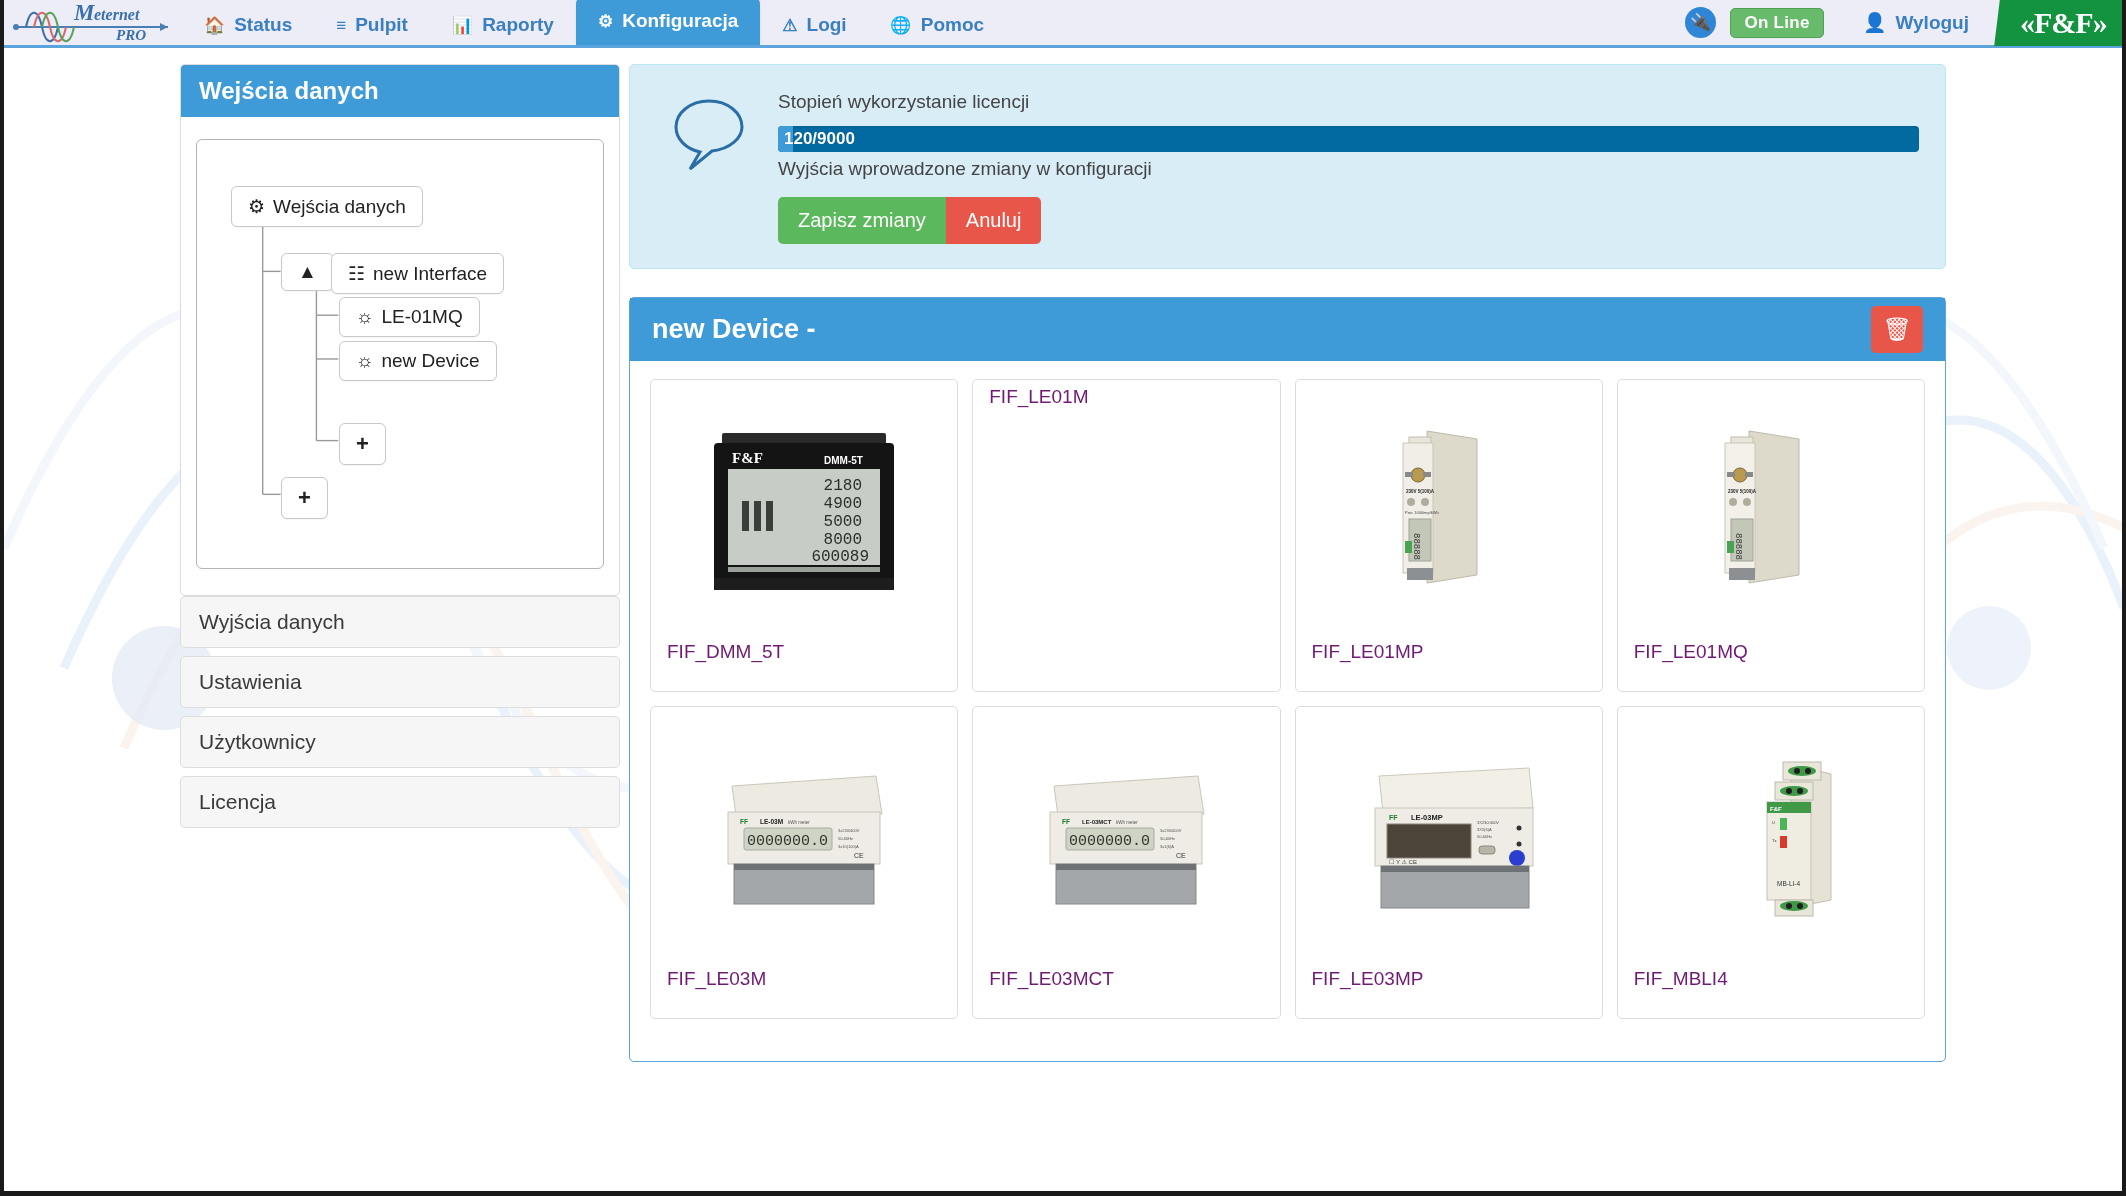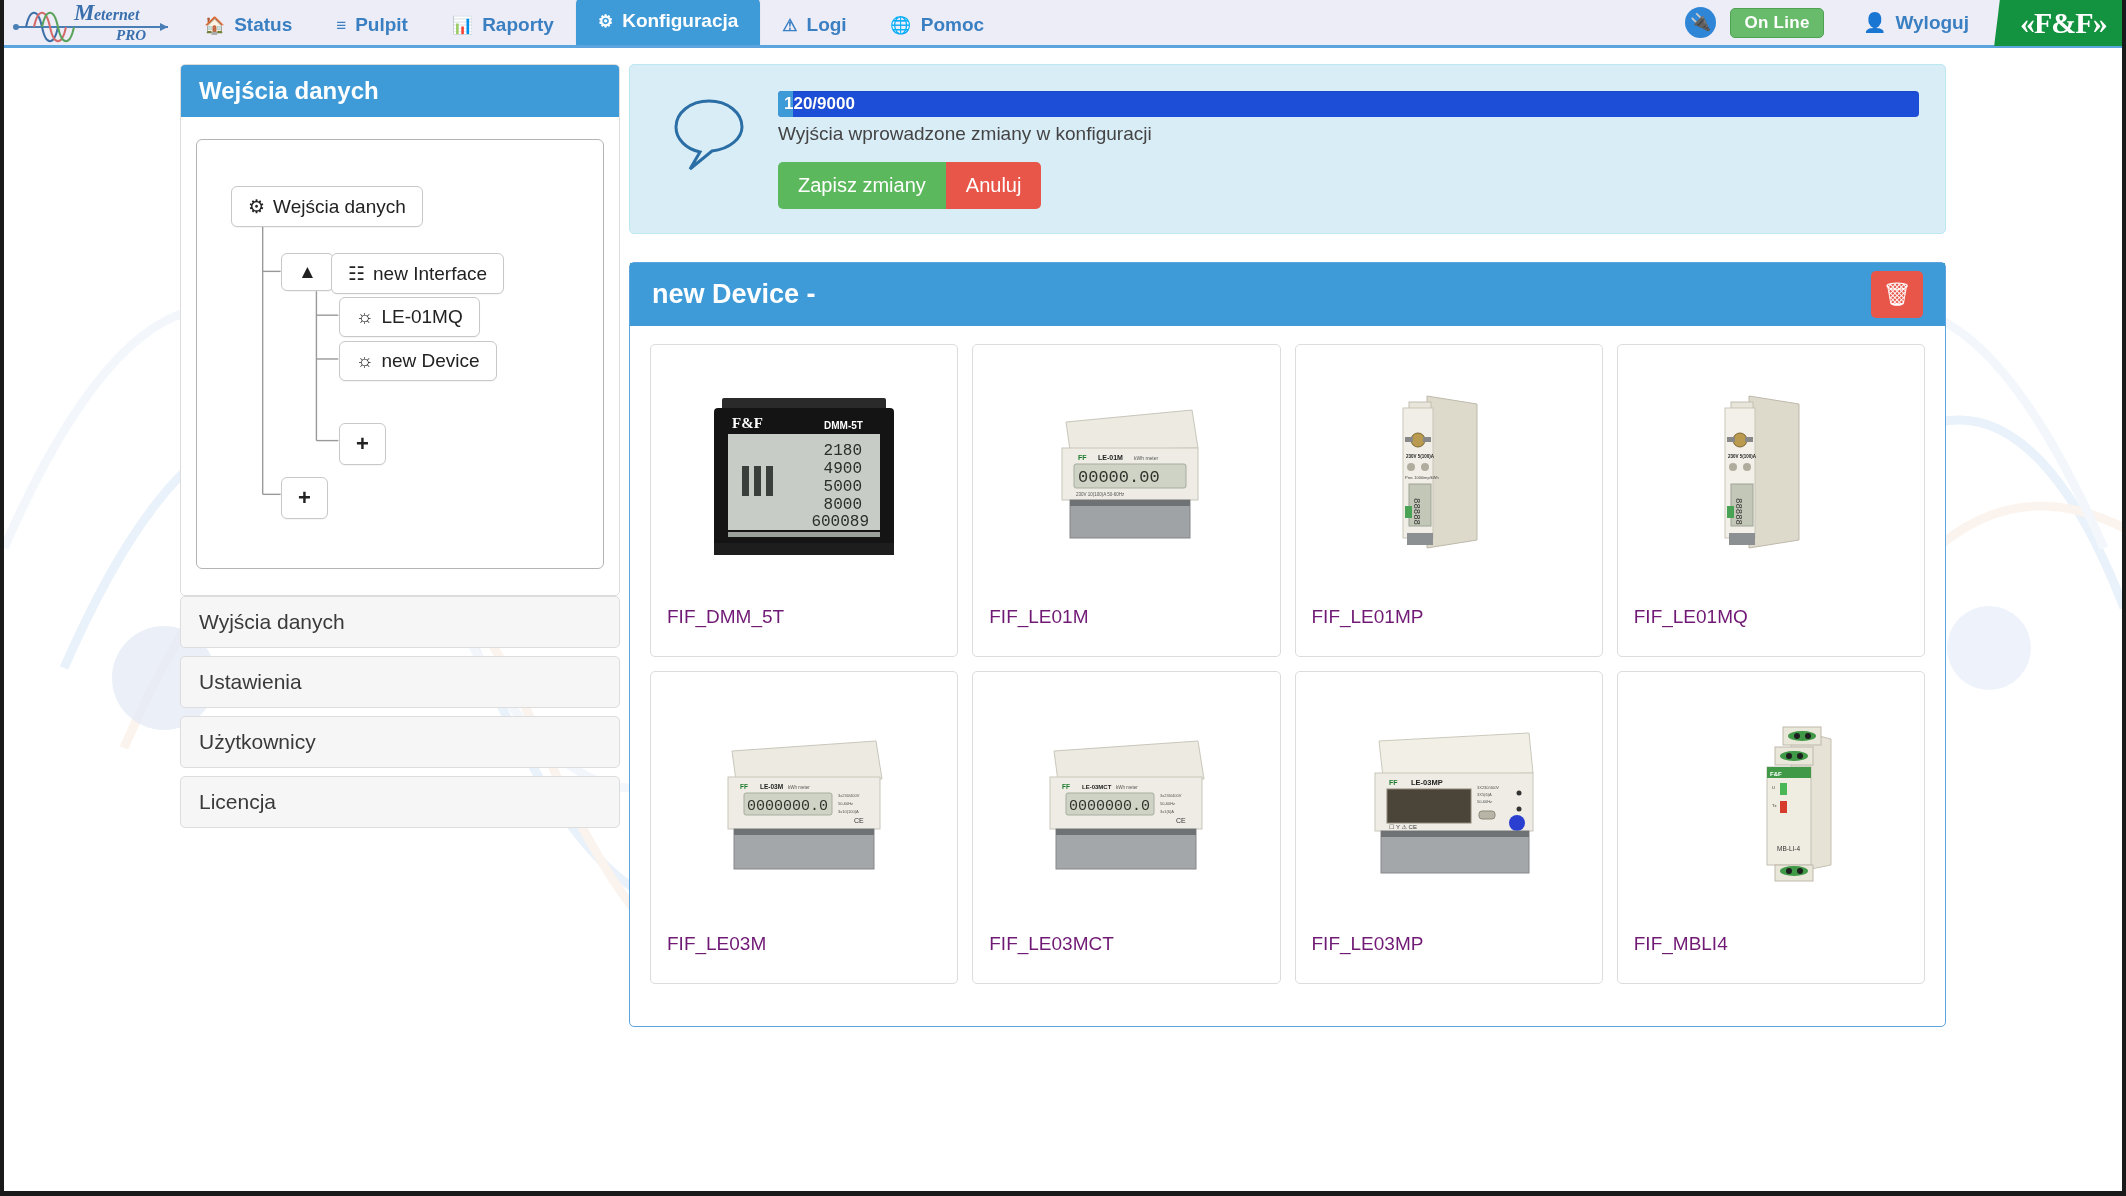--- a/index.html
+++ b/index.html
@@ -221,21 +221,21 @@
 
   .alert-icon { flex: 0 0 auto; padding-top: 6px; padding-left: 10px;}
 
   .alert-body { flex: 1; padding-top: 6px; }
 
   .alert-title { font-size: 19px; color: #444; margin-bottom: 13px; }
 
   .progress {
     position: relative;
     height: 26px;
-    background: #1d4ed8;
+    background: #0369a1;
     border-radius: 4px;
     overflow: hidden;
     box-shadow: inset 0 1px 2px rgba(0,0,0,.09);
     margin-bottom: 6px;
   }
   .progress-fill {
     position: absolute; left: 0; top: 0; bottom: 0;
     background: #3e9bd8;
   }
   .progress-text {
@@ -466,20 +466,21 @@
     <div class="content">
 
       <div class="alert-box">
         <div class="alert-icon">
           <svg width="86" height="86" viewBox="0 0 86 86">
             <path d="M43,10 C24,10 10,22 10,36 C10,48 20,58 34,61 L24,78 L46,60 C64,58 76,47 76,36 C76,22 62,10 43,10 Z" fill="none" stroke="#2a6ea5" stroke-width="3"></path>
           </svg>
         </div>
 
         <div class="alert-body">
+          <div class="alert-title">Stopień wykorzystanie licencji</div>
 
           <div class="progress">
             <div class="progress-fill" id="pfill" style="width: 1.3%;"></div>
             <div class="progress-text">120/9000</div>
           </div>
 
           <div class="alert-sub">Wyjścia wprowadzone zmiany w konfiguracji</div>
 
           <div class="btn-row">
             <button class="btn btn-save">Zapisz zmiany</button>
@@ -519,34 +520,20 @@
                   <text x="165" y="138">600089</text>
                 </g>
                 <rect x="24" y="144" width="152" height="5" fill="#9aa09a"></rect>
                 <rect x="10" y="155" width="180" height="12" fill="#1d1d1d"></rect>
               </svg>
             </div>
             <div class="card-label">FIF_DMM_5T</div>
           </div>
 
           <div class="card">
-            <div class="card-img">
-              <svg viewBox="0 0 200 170" width="200" height="170">
-                <path d="M40,34 L166,22 L172,60 L44,62 Z" fill="#eceae1" stroke="#c9c6ba"></path>
-                <rect x="36" y="60" width="136" height="52" fill="#eeece4" stroke="#c9c6ba"></rect>
-                <rect x="48" y="76" width="112" height="24" rx="2" fill="#cfd3c6" stroke="#a8ada0"></rect>
-                <text x="52" y="94" font-family="Liberation Mono, monospace" font-size="17" fill="#30332c">00000.00</text>
-                <text x="52" y="72" font-family="Liberation Sans, sans-serif" font-size="7" font-weight="bold" fill="#1c7a2c">FF</text>
-                <text x="72" y="72" font-family="Liberation Sans, sans-serif" font-size="7" font-weight="bold" fill="#222">LE-01M</text>
-                <text x="108" y="72" font-family="Liberation Sans, sans-serif" font-size="5" fill="#555">kWh meter</text>
-                <text x="50" y="108" font-family="Liberation Sans, sans-serif" font-size="4.5" fill="#555">230V 10(100)A 50-60Hz</text>
-                <rect x="44" y="112" width="120" height="38" fill="#9fa3a6" stroke="#84878a"></rect>
-                <rect x="44" y="112" width="120" height="6" fill="#6e7275"></rect>
-              </svg>
-            </div>
             <div class="card-label">FIF_LE01M</div>
           </div>
 
           <div class="card">
             <div class="card-img">
               <svg viewBox="0 0 200 170" width="200" height="170">
                 <path d="M78,8 L128,16 L128,152 L78,160 Z" fill="#dedacb" stroke="#bdb9ab"></path>
                 <rect x="60" y="14" width="22" height="26" fill="#e8e5da" stroke="#c2beb2"></rect>
                 <rect x="54" y="20" width="30" height="130" fill="#f0eee6" stroke="#c9c5b8"></rect>
                 <circle cx="69" cy="52" r="7" fill="#b99a4f" stroke="#7d6733"></circle>

